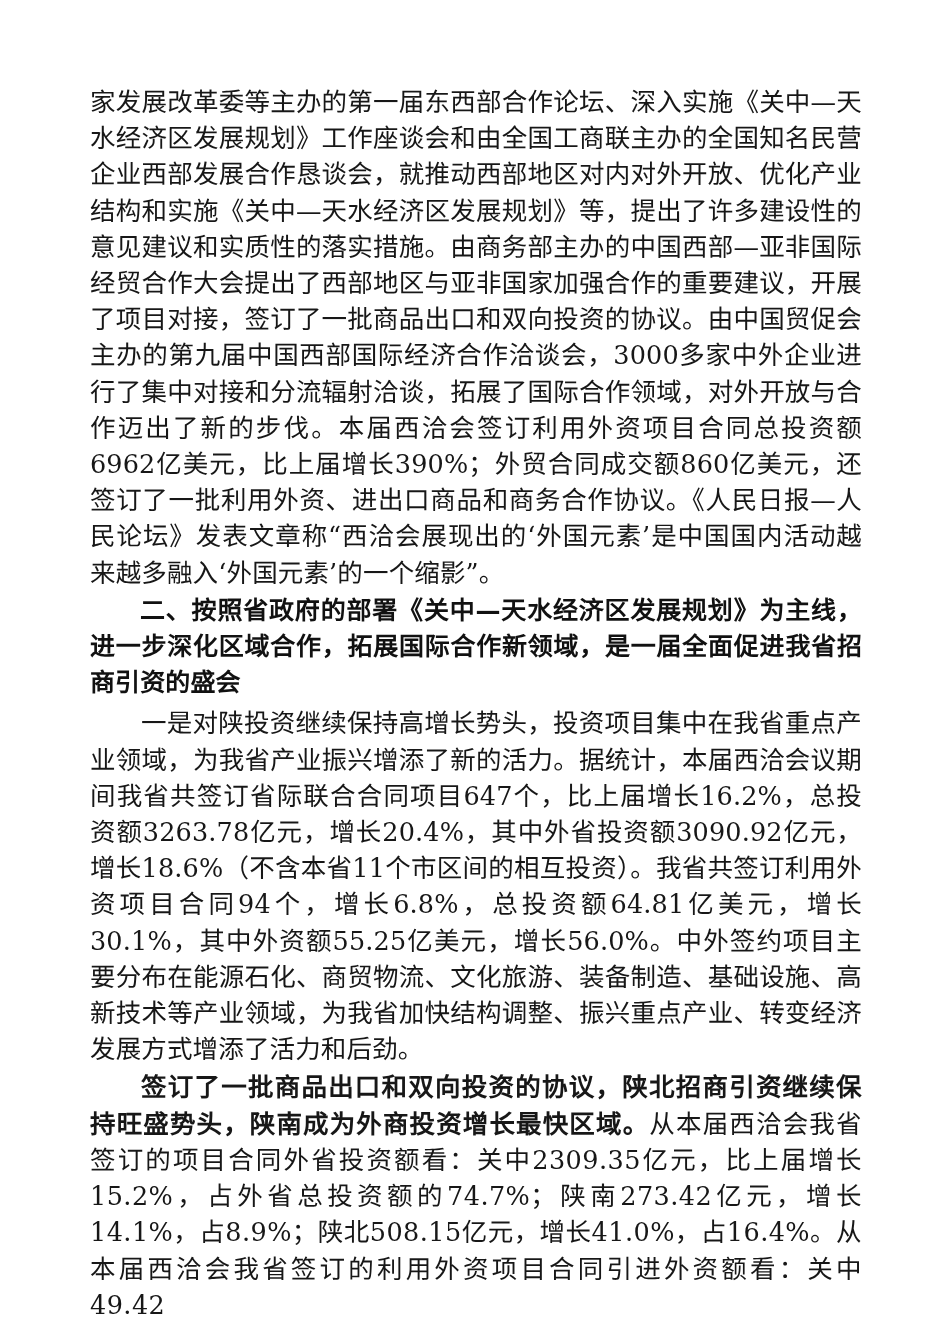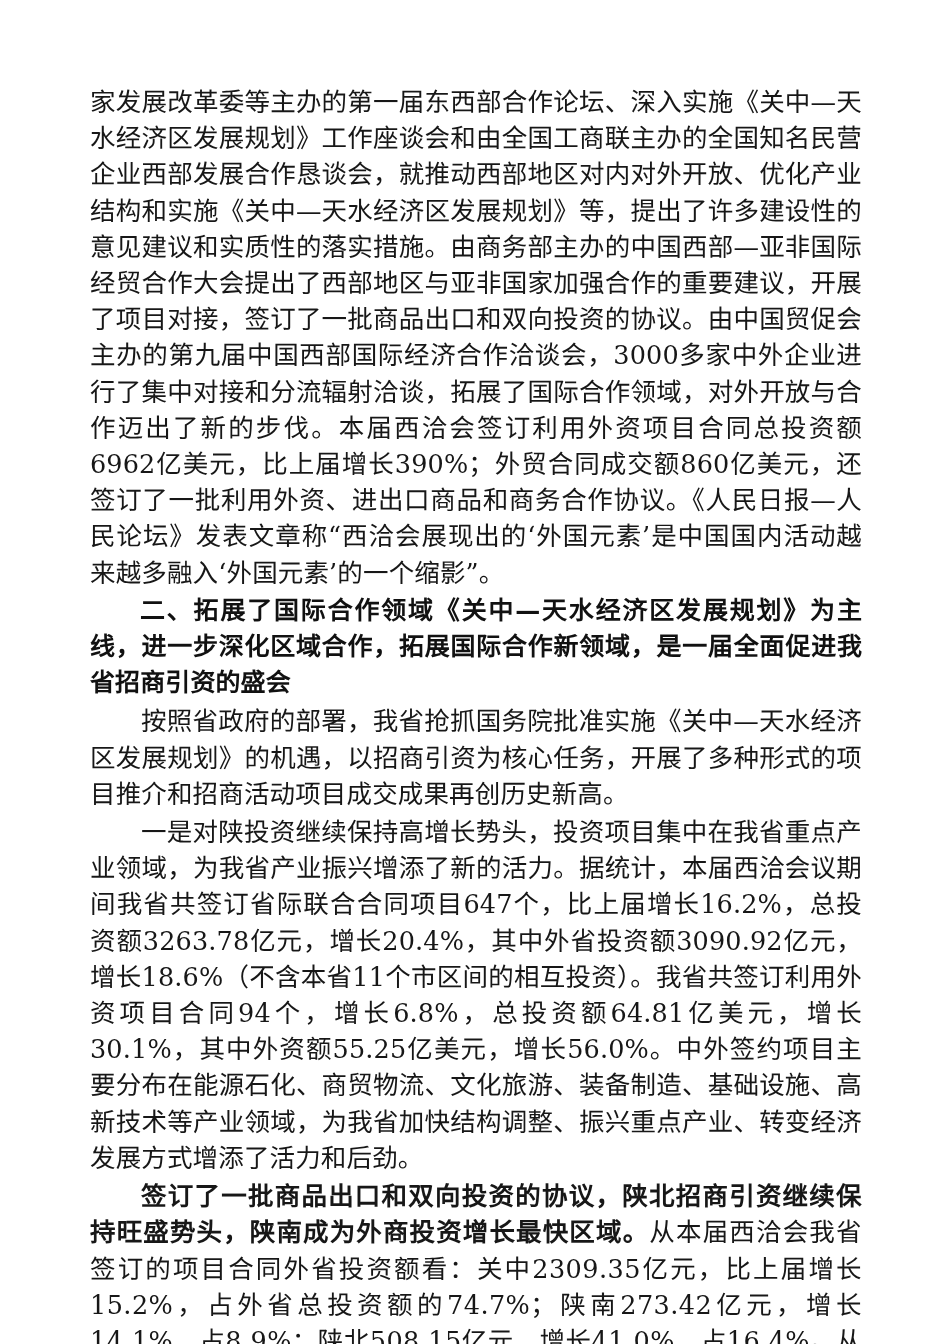--- a/index.html
+++ b/index.html
@@ -82,25 +82,24 @@
 </head>
 <body style="color: rgb(23, 23, 23);">
 
 <div class="page" style="background: rgb(255, 255, 255);">
   <div class="text-column">
 
     <p class="para continuation">家发展改革委等主办的第一届东西部合作论坛、深入实施《关中—天水经济区发展规划》工作座谈会和由全国工商联主办的全国知名民营企业西部发展合作恳谈会，就推动西部地区对内对外开放、优化产业结构和实施《关中—天水经济区发展规划》等，提出了许多建设性的意见建议和实质性的落实措施。由商务部主办的中国西部—亚非国际经贸合作大会提出了西部地区与亚非国家加强合作的重要建议，开展了项目对接，签订了一批商品出口和双向投资的协议。由中国贸促会主办的第九届中国西部国际经济合作洽谈会，3000多家中外企业进行了集中对接和分流辐射洽谈，拓展了国际合作领域，对外开放与合作迈出了新的步伐。本届西洽会签订利用外资项目合同总投资额6962亿美元，比上届增长390%；外贸合同成交额860亿美元，还签订了一批利用外资、进出口商品和商务合作协议。《人民日报—人民论坛》发表文章称“西洽会展现出的‘外国元素’是中国国内活动越来越多融入‘外国元素’的一个缩影”。</p>
 
     <div class="spacer-sm"></div>
 
-    <p class="heading-hei">二、拓展了国际合作领域《关中—天水经济区发展规划》为主线，进一步深化区域合作，拓展国际合作新领域，是一届全面促进我省招商引资的盛会</p>
+    <p class="heading-hei">二、按照省政府的部署《关中—天水经济区发展规划》为主线，进一步深化区域合作，拓展国际合作新领域，是一届全面促进我省招商引资的盛会</p>
 
     <div class="spacer-sm"></div>
 
-    <p class="para indent">按照省政府的部署，我省抢抓国务院批准实施《关中—天水经济区发展规划》的机遇，以招商引资为核心任务，开展了多种形式的项目推介和招商活动项目成交成果再创历史新高。</p>
 
     <div class="spacer-sm"></div>
 
     <p class="para indent">一是对陕投资继续保持高增长势头，投资项目集中在我省重点产业领域，为我省产业振兴增添了新的活力。据统计，本届西洽会议期间我省共签订省际联合合同项目647个，比上届增长16.2%，总投资额3263.78亿元，增长20.4%，其中外省投资额3090.92亿元，增长18.6%（不含本省11个市区间的相互投资）。我省共签订利用外资项目合同94个，增长6.8%，总投资额64.81亿美元，增长30.1%，其中外资额55.25亿美元，增长56.0%。中外签约项目主要分布在能源石化、商贸物流、文化旅游、装备制造、基础设施、高新技术等产业领域，为我省加快结构调整、振兴重点产业、转变经济发展方式增添了活力和后劲。</p>
 
     <div class="spacer-sm"></div>
 
     <p class="para indent loose-figures"><span class="lead-bold">签订了一批商品出口和双向投资的协议，陕北招商引资继续保持旺盛势头，陕南成为外商投资增长最快区域。</span><span>从本届西洽会我省签订的项目合同外省投资额看：关中2309.35亿元，比上届增长15.2%，占外省总投资额的74.7%；陕南273.42亿元，增长14.1%，占8.9%；陕北508.15亿元，增长41.0%，占16.4%。从本届西洽会我省签订的利用外资项目合同引进外资额看：关中49.42</span></p>
 
   </div>

